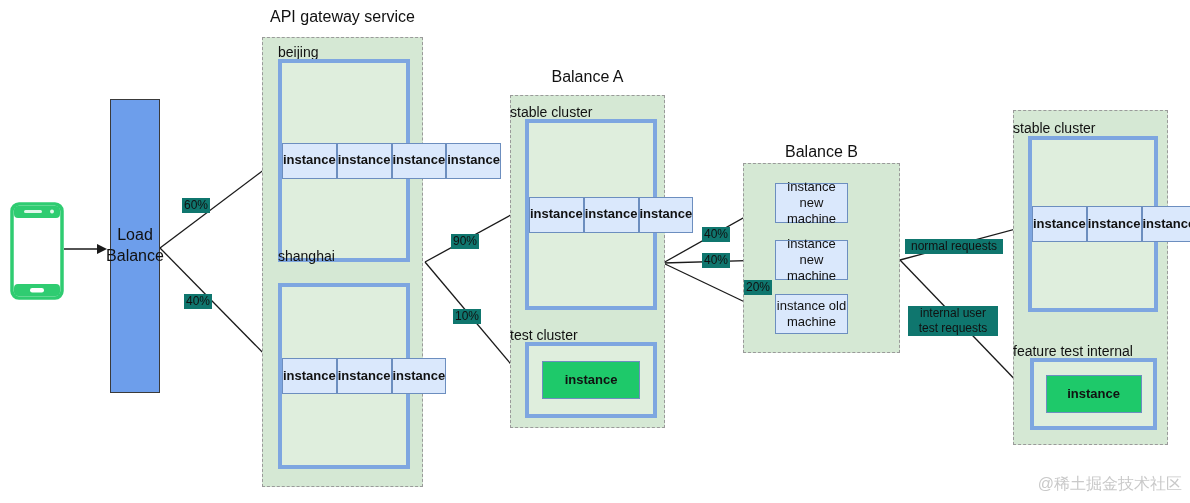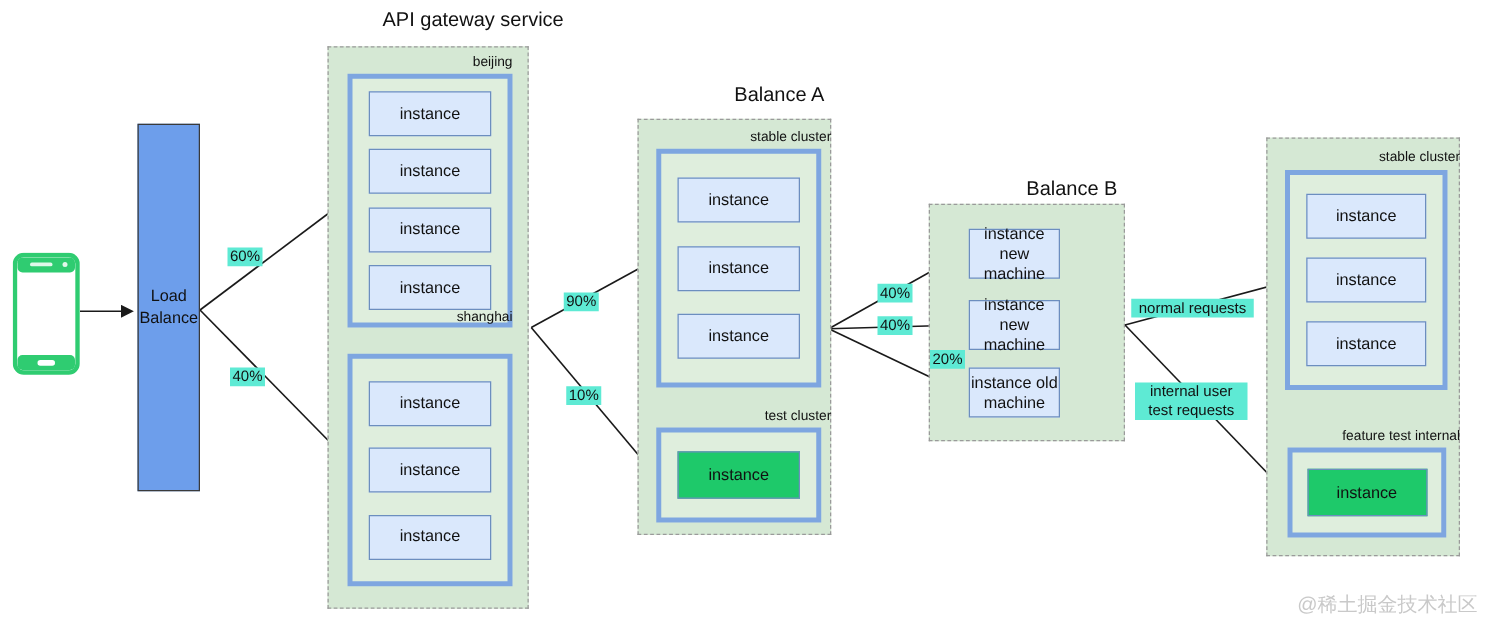--- a/index.html
+++ b/index.html
@@ -12,41 +12,41 @@
     overflow: hidden;
   }
   .abs { position: absolute; }
   .svg-layer { position: absolute; left: 0; top: 0; width: 1190px; height: 503px; pointer-events: none; }
 
   .diagram-title {
     position: absolute;
     font-size: 16px;
     color: #111;
     text-align: center;
-    margin-left: 36px;
   }
   .container {
     position: absolute;
     background: #d5e8d4;
     border: 1px dashed #9a9a9a;
   }
   .cluster-box {
     position: absolute;
     background: #dfeedd;
     border: 4px solid #7ea6e0;
     display: flex;
-    flex-direction: column;
+    flex-direction: row;
     align-items: center;
     justify-content: space-evenly;
+    font-weight: bold;
   }
   .cluster-label {
     position: absolute;
-    font-size: 11px;
-    color: #111;
-    text-align: right;
+    font-size: 14px;
+    color: #111;
+    text-align: left;
   }
   .instance {
     width: 98px;
     height: 36px;
     background: #dae8fc;
     border: 1px solid #6c8ebf;
     display: flex;
     align-items: center;
     justify-content: center;
     text-align: center;
@@ -63,29 +63,29 @@
   .lb-box {
     position: absolute;
     left: 110px; top: 99px;
     width: 50px; height: 294px;
     background: #6d9eeb;
     border: 1px solid #3a3a3a;
     display: flex;
     align-items: center;
     justify-content: center;
     text-align: center;
-    font-size: 13px;
+    font-size: 16px;
     color: #111;
     line-height: 1.3;
   }
   .edge-label {
     position: absolute;
     font-size: 12px;
     color: #111;
-    background: #5eead4;
+    background: #0f766e;
     padding: 0 2px;
     text-align: center;
     line-height: 1.25;
   }
   .watermark {
     position: absolute;
     left: 1000px; top: 474px;
     width: 182px;
     text-align: right;
     font-size: 16px;

